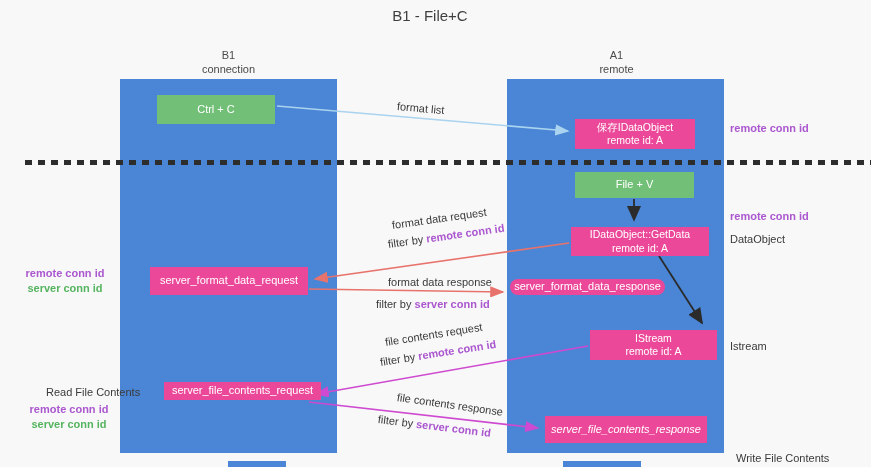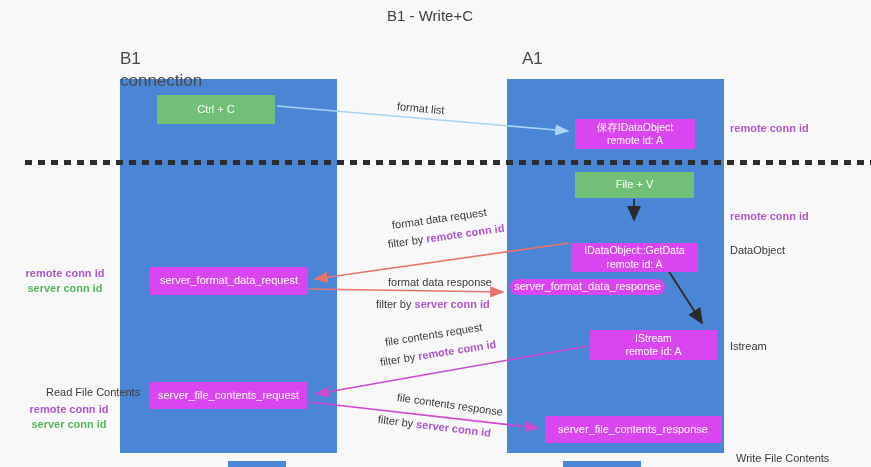--- a/index.html
+++ b/index.html
@@ -9,85 +9,86 @@
     font-family:"Liberation Sans", sans-serif;
     color:#3a3a3a;
   }
   .abs{position:absolute;}
   
   .title{left:300px;top:6px;width:260px;text-align:center;font-size:15px;line-height:1.35;color:#3f3f3f;z-index:4;}
   
   .column{background:#4a85d6;top:79px;width:217px;height:374px;z-index:1;}
   .col-left{left:120px;}
   .col-right{left:507px;}
-  .col-header{top:48px;width:217px;text-align:left;font-size:17px;line-height:1.3;color:#4a4a4a;z-index:4;}
+  .col-header{top:48px;width:217px;text-align:center;font-size:11px;line-height:1.3;color:#4a4a4a;z-index:4;}
   .cutoff{background:#4a85d6;top:461px;height:6px;z-index:1;}
   .cut-left{left:228px;width:58px;}
   .cut-right{left:563px;width:78px;}
   
   .divider{left:25px;top:160px;width:846px;height:5px;z-index:2;
     background:repeating-linear-gradient(90deg,#2d2d2d 0 7px,transparent 7px 13px);}
   
   svg.arrows{left:0;top:0;z-index:2;pointer-events:none;}
   
   .node{z-index:3;display:flex;align-items:center;justify-content:center;text-align:center;
     color:#ffffff;font-size:11px;line-height:1.25;}
   .node.two{font-size:10.5px;flex-direction:column;}
-  .orange{background:#d946ef;}
+  .orange{background:#ec4899;}
   .green{background:#72c077;}
   .n-ctrl-c{left:157px;top:95px;width:118px;height:29px;}
   .n-save{left:575px;top:119px;width:120px;height:30px;}
   .n-ctrl-v{left:575px;top:172px;width:119px;height:26px;}
-  .n-getdata{left:571px;top:227px;width:127px;height:29px;margin-top:16px;}
+  .n-getdata{left:571px;top:227px;width:138px;height:29px;}
   .n-fmt-req{left:150px;top:267px;width:158px;height:28px;}
   .n-fmt-resp{left:510px;top:279px;width:155px;height:16px;border-radius:14px;}
   .n-istream{left:590px;top:330px;width:127px;height:30px;}
-  .n-file-req{left:150px;top:382px;width:157px;height:27px;}
-  .n-file-resp{left:545px;top:416px;width:176px;height:27px;}
+  .n-file-req{left:164px;top:382px;width:157px;height:18px;}
+  .n-file-resp{left:545px;top:416px;width:162px;height:27px;font-style:italic;}
   
   .lab{z-index:4;font-size:11px;white-space:nowrap;color:#3a3a3a;}
   .purple{color:#ab57cf;font-weight:bold;}
   .greentxt{color:#55b45f;font-weight:bold;}
   .rot-up{transform:rotate(-8deg);transform-origin:left center;}
   .rot-up9{transform:rotate(-9deg);transform-origin:left center;}
   .rot-dn{transform:rotate(8deg);transform-origin:left center;}
   .rot-dn7{transform:rotate(7deg);transform-origin:left center;}
   .rot-5{transform:rotate(5deg);transform-origin:left center;}
   .l-format-list{left:397px;top:100px;}
   .l-fdr{left:392px;top:219px;}
   .l-fbr1{left:388px;top:238px;}
   .l-fdresp{left:388px;top:276px;}
   .l-fbs1{left:376px;top:298px;}
   .l-fcr{left:385px;top:336px;}
   .l-fbr2{left:380px;top:356px;}
   .l-fcresp{left:397px;top:391px;}
   .l-fbs2{left:378px;top:413px;}
   .l-remote-top{left:730px;top:122px;}
   .l-remote-mid{left:730px;top:210px;}
-  .l-dataobject{left:730px;top:233px;margin-top:11px;}
+  .l-dataobject{left:730px;top:233px;}
   .l-istream{left:730px;top:340px;}
   .l-write{left:736px;top:423px;margin-top:29px;}
   .side-block{left:24px;width:82px;text-align:center;line-height:1.35;}
   .sb-mid{top:266px;}
   .l-read{left:28px;top:386px;padding-left:18px;}
   .sb-bot{top:402px;left:28px;}
 </style>
 </head>
 <body>
 
 <div class="abs title">
-  <div>B1 - Write+C</div>
+  <div>B1 - File+C</div>
 </div>
 
 <div class="abs col-header" style="left:120px">
   <div>B1</div>
   <div>connection</div>
 </div>
-<div class="abs col-header" style="left:522px">
+<div class="abs col-header" style="left:508px">
   <div>A1</div>
+  <div>remote</div>
 </div>
 
 <div class="abs column col-left"></div>
 <div class="abs column col-right"></div>
 <div class="abs cutoff cut-left"></div>
 <div class="abs cutoff cut-right"></div>
 
 <div class="abs divider"></div>
 
 <svg class="abs arrows" width="871" height="467" viewBox="0 0 871 467">

